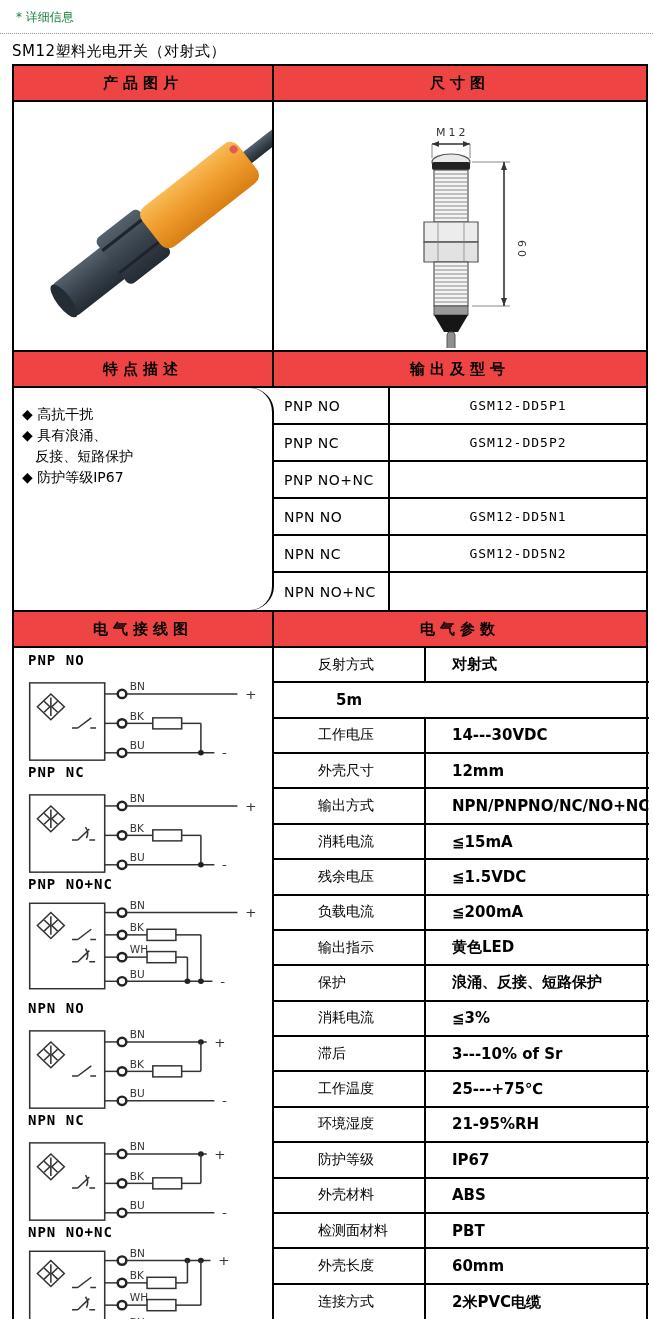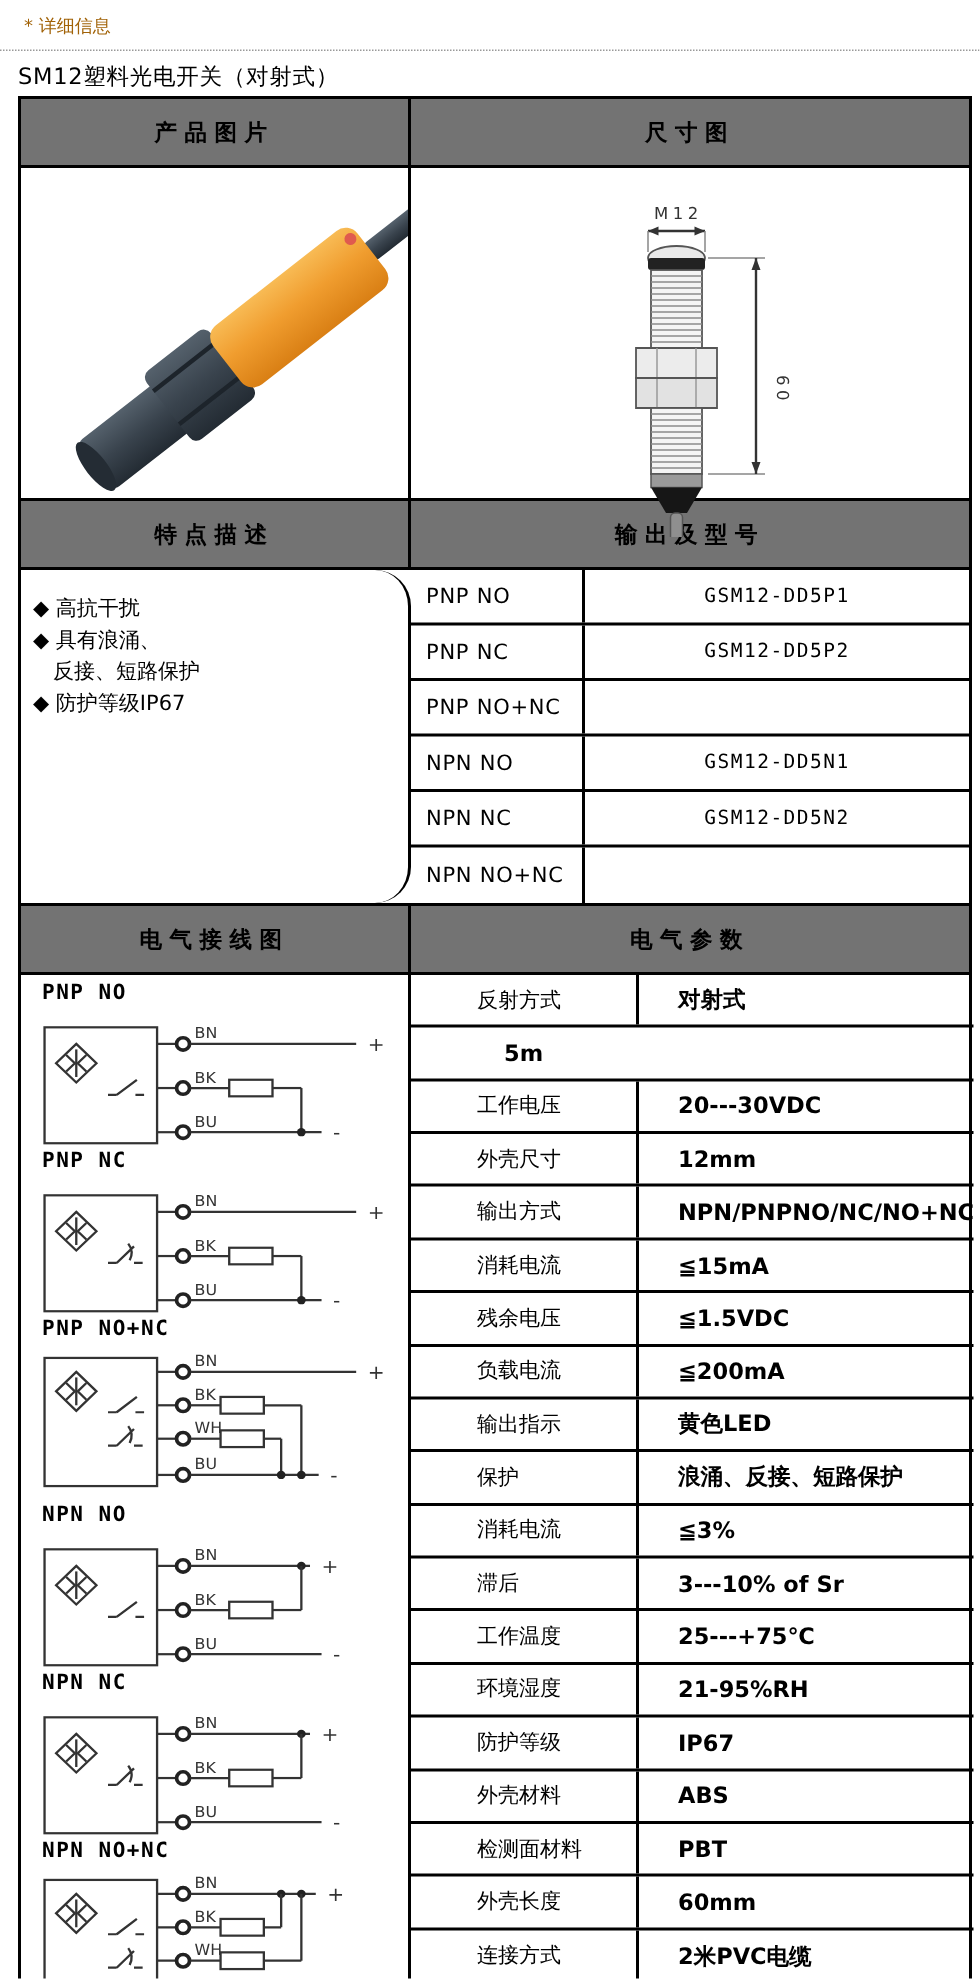--- a/index.html
+++ b/index.html
@@ -1,34 +1,34 @@
 <!DOCTYPE html>
 <html><head>
 <meta charset="utf-8">
 <style>
   * { margin:0; padding:0; box-sizing:border-box; }
   html,body { background:#fff; }
   body {
     width:653px; height:1319px; position:relative; overflow:hidden;
     font-family:"DejaVu Sans","Liberation Sans",sans-serif; color:#000;
   }
-  .note { margin:9px 0 0 16px; font-size:12px; color:#a16207; }
+  .note { margin:9px 0 0 16px; font-size:12px; color:#15803d; }
   .sep { border-top:1px dotted #999; margin-top:7px; }
   .page-title { margin:8px 0 3px 12px; font-size:15px; font-weight:normal; letter-spacing:.5px; }
 
   .spec-table { margin-left:12px; width:636px; border:2px solid #000; background:#fff; }
   .trow { display:grid; grid-template-columns:260px 1fr; border-bottom:2px solid #000; }
   .trow:last-child { border-bottom:none; }
   .cell-l { border-right:2px solid #000; }
 
   .hdr-cell {
-    background:#737373; height:44px; display:flex; align-items:center; justify-content:center;
+    background:#ef4444; height:34px; display:flex; align-items:center; justify-content:center;
     font-size:15px; font-weight:bold; letter-spacing:5px;
   }
-  .photo-row .cell-l, .photo-row .cell-r { height:220px; position:relative; background:#fff; }
+  .photo-row .cell-l, .photo-row .cell-r { height:248px; position:relative; background:#fff; }
 
   
   .features-cell { padding:16px 20px 0 8px; font-size:14px; line-height:21px; white-space:pre;border-radius:24px; }
   .models-cell { display:grid; grid-template-rows:repeat(6,1fr); height:222px; }
   .m-row { display:grid; grid-template-columns:116px 1fr; border-bottom:2px solid #000; }
   .m-row:last-child { border-bottom:none; }
   .m-type { border-right:2px solid #000; display:flex; align-items:center; padding-left:10px; font-size:14px; letter-spacing:.5px; }
   .m-model { display:flex; align-items:center; justify-content:center;
     font-family:"DejaVu Sans Mono","Liberation Mono",monospace; font-size:13px; letter-spacing:1px; }
 
@@ -371,21 +371,21 @@
     <div class="params-cell">
         <div class="p-row">
           <div class="p-label">反射方式</div>
           <div class="p-value">对射式</div>
         </div>
         <div class="p-row">
           <div class="p-value">5m</div>
         </div>
         <div class="p-row">
           <div class="p-label">工作电压</div>
-          <div class="p-value">20---30VDC</div>
+          <div class="p-value">14---30VDC</div>
         </div>
         <div class="p-row">
           <div class="p-label">外壳尺寸</div>
           <div class="p-value">12mm</div>
         </div>
         <div class="p-row">
           <div class="p-label">输出方式</div>
           <div class="p-value">NPN/PNPNO/NC/NO+NC</div>
         </div>
         <div class="p-row">

